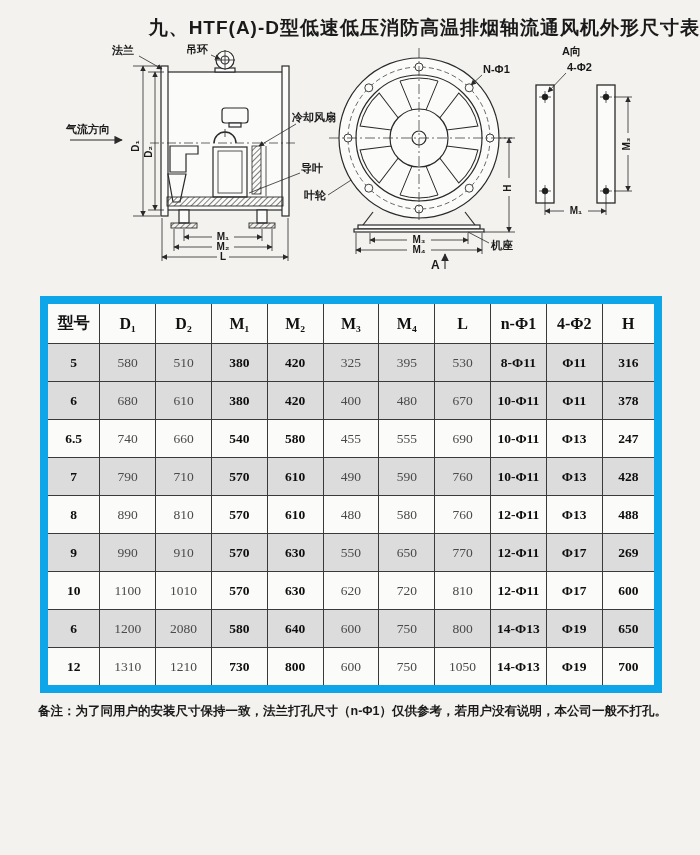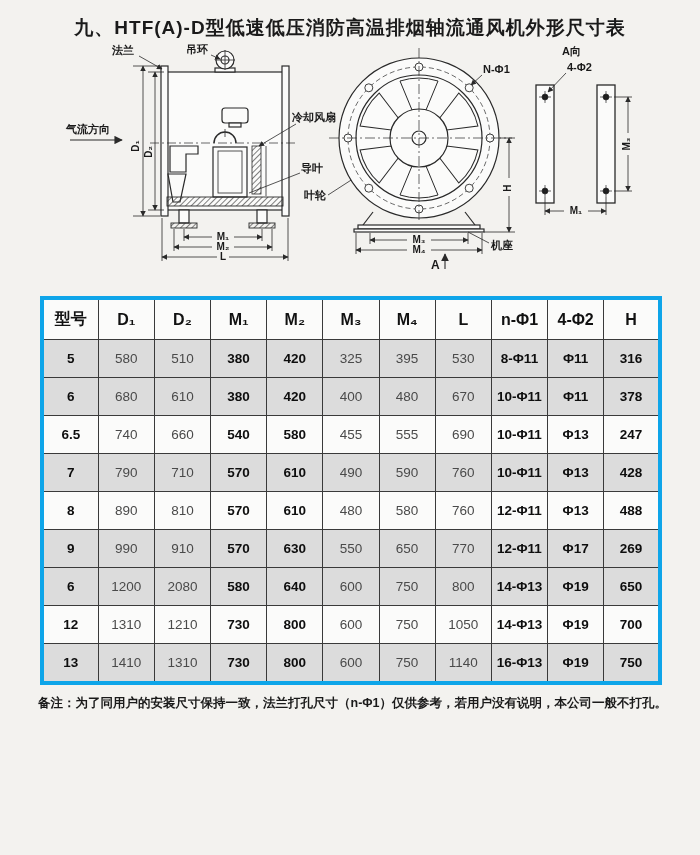--- a/index.html
+++ b/index.html
@@ -3,32 +3,32 @@
 <meta charset="utf-8">
 <style>
   html,body{margin:0;padding:0}
   body{
     width:700px;height:855px;
     background:#f3f2ef;
     font-family:"Liberation Sans","DejaVu Sans",sans-serif;
     color:#1a1a1a;overflow:hidden;
   }
   .title{
-    text-align:center;font-size:19px;font-weight:bold;
+    text-align:right;font-size:19px;font-weight:bold;
     letter-spacing:1px;padding-top:15px;height:40px;box-sizing:border-box;
     white-space:nowrap;
   }
   svg.drawing{display:block}
   svg.drawing text{font-family:"Liberation Sans","DejaVu Sans",sans-serif}
   .lbl{font-size:11px;font-weight:bold;fill:#1a1a1a}
   .dim{font-size:10px;font-weight:bold;fill:#1a1a1a}
   .tablewrap{padding:16px 38px 0 40px}
   table{
     border-collapse:collapse;width:100%;table-layout:fixed;
-    background:#fbfbfa;border:4px solid #0ea5e9;
+    background:#fbfbfa;border:8px solid #0ea5e9;font-family:Liberation Serif, serif;
   }
   th,td{border:1px solid #3a3a3a;text-align:center;padding:0;overflow:hidden}
   th{height:39px;font-size:16px;font-weight:bold;color:#111;background:#fbfbfa}
   td{height:37px;font-size:13.5px;color:#4a4a4a}
   td.b{font-weight:bold;color:#0e0e0e}
   tr.alt td{background:#dcdcdc}
   .footnote{
     padding:10px 18px 0 38px;font-size:12.5px;font-weight:bold;color:#1a1a1a;
     white-space:nowrap;
   }
@@ -325,20 +325,33 @@
           <td>910</td>
           <td class="b">570</td>
           <td class="b">630</td>
           <td>550</td>
           <td>650</td>
           <td>770</td>
           <td class="b">12-Φ11</td>
           <td class="b">Φ17</td>
           <td class="b">269</td>
         </tr>
+        <tr>
+          <td class="b">10</td>
+          <td>1100</td>
+          <td>1010</td>
+          <td class="b">570</td>
+          <td class="b">630</td>
+          <td>620</td>
+          <td>720</td>
+          <td>810</td>
+          <td class="b">12-Φ11</td>
+          <td class="b">Φ17</td>
+          <td class="b">600</td>
+        </tr>
         <tr class="alt">
           <td class="b">6</td>
           <td>1200</td>
           <td>2080</td>
           <td class="b">580</td>
           <td class="b">640</td>
           <td>600</td>
           <td>750</td>
           <td>800</td>
           <td class="b">14-Φ13</td>
@@ -351,30 +364,17 @@
           <td>1210</td>
           <td class="b">730</td>
           <td class="b">800</td>
           <td>600</td>
           <td>750</td>
           <td>1050</td>
           <td class="b">14-Φ13</td>
           <td class="b">Φ19</td>
           <td class="b">700</td>
         </tr>
-        <tr class="alt">
-          <td class="b">13</td>
-          <td>1410</td>
-          <td>1310</td>
-          <td class="b">730</td>
-          <td class="b">800</td>
-          <td>600</td>
-          <td>750</td>
-          <td>1140</td>
-          <td class="b">16-Φ13</td>
-          <td class="b">Φ19</td>
-          <td class="b">750</td>
-        </tr>
       </tbody>
   </table>
 </div>
 
 <div class="footnote">备注：为了同用户的安装尺寸保持一致，法兰打孔尺寸（n-Φ1）仅供参考，若用户没有说明，本公司一般不打孔。</div>
 
 </body></html>

